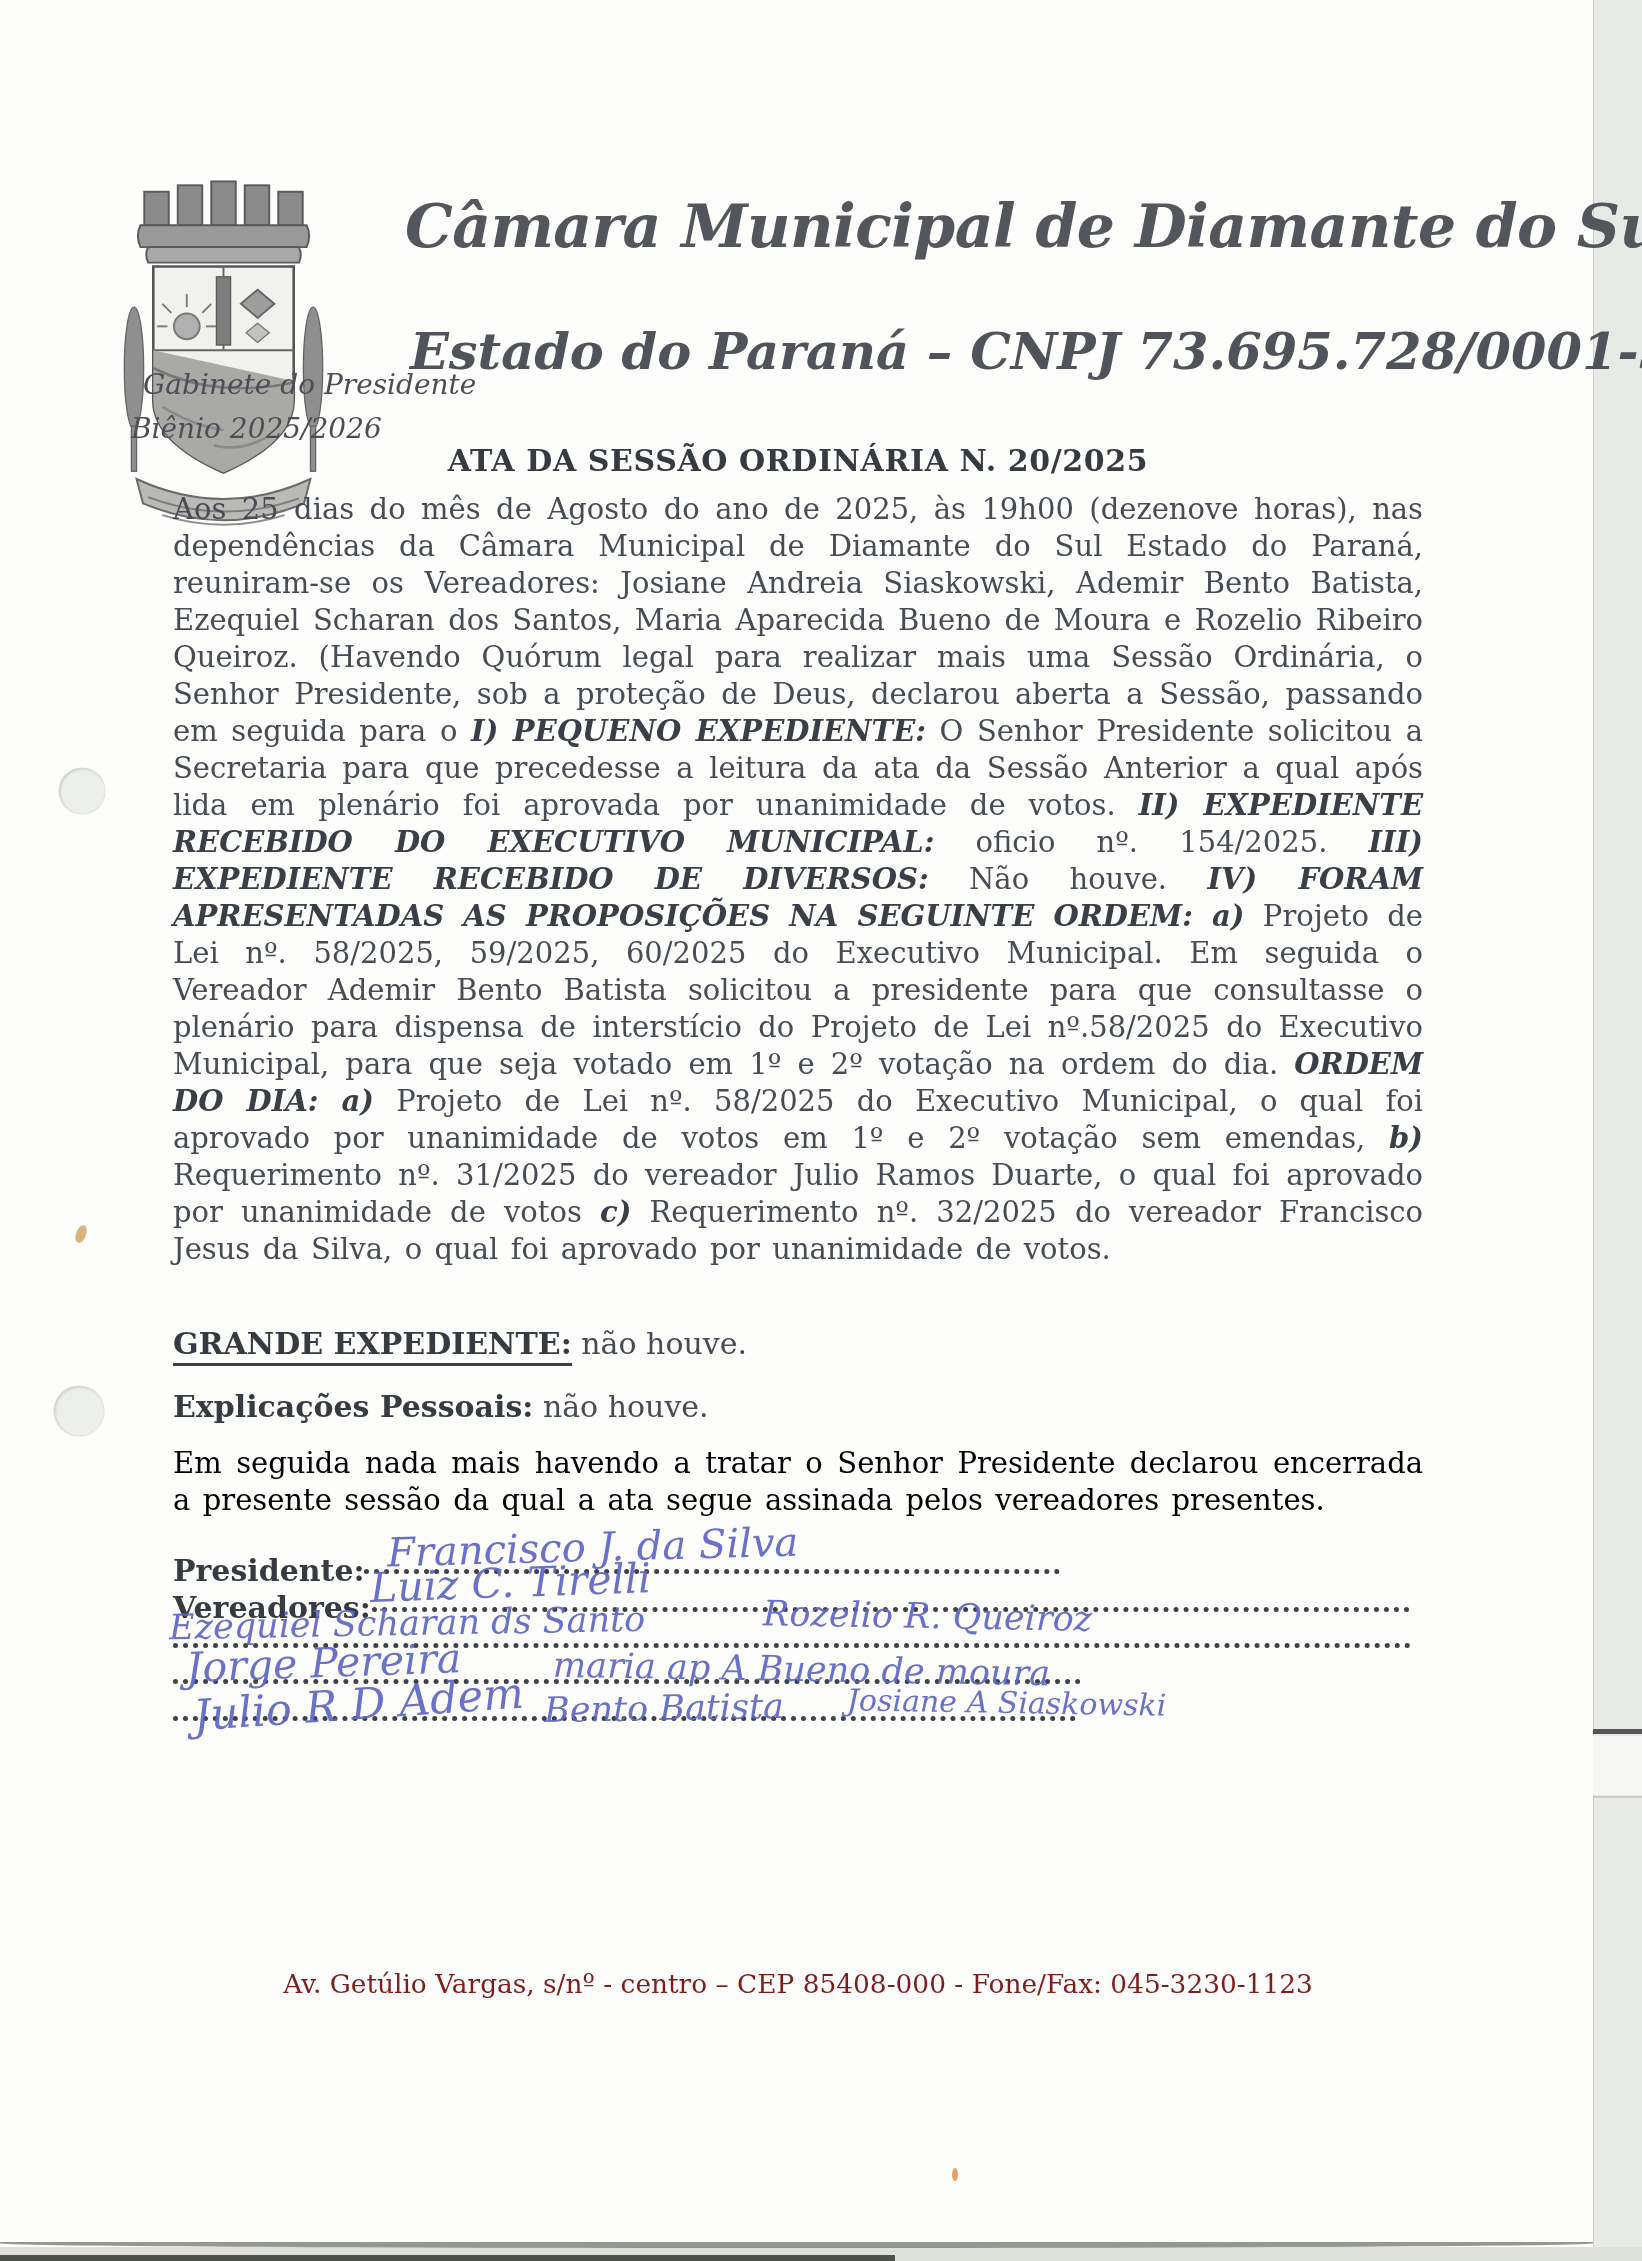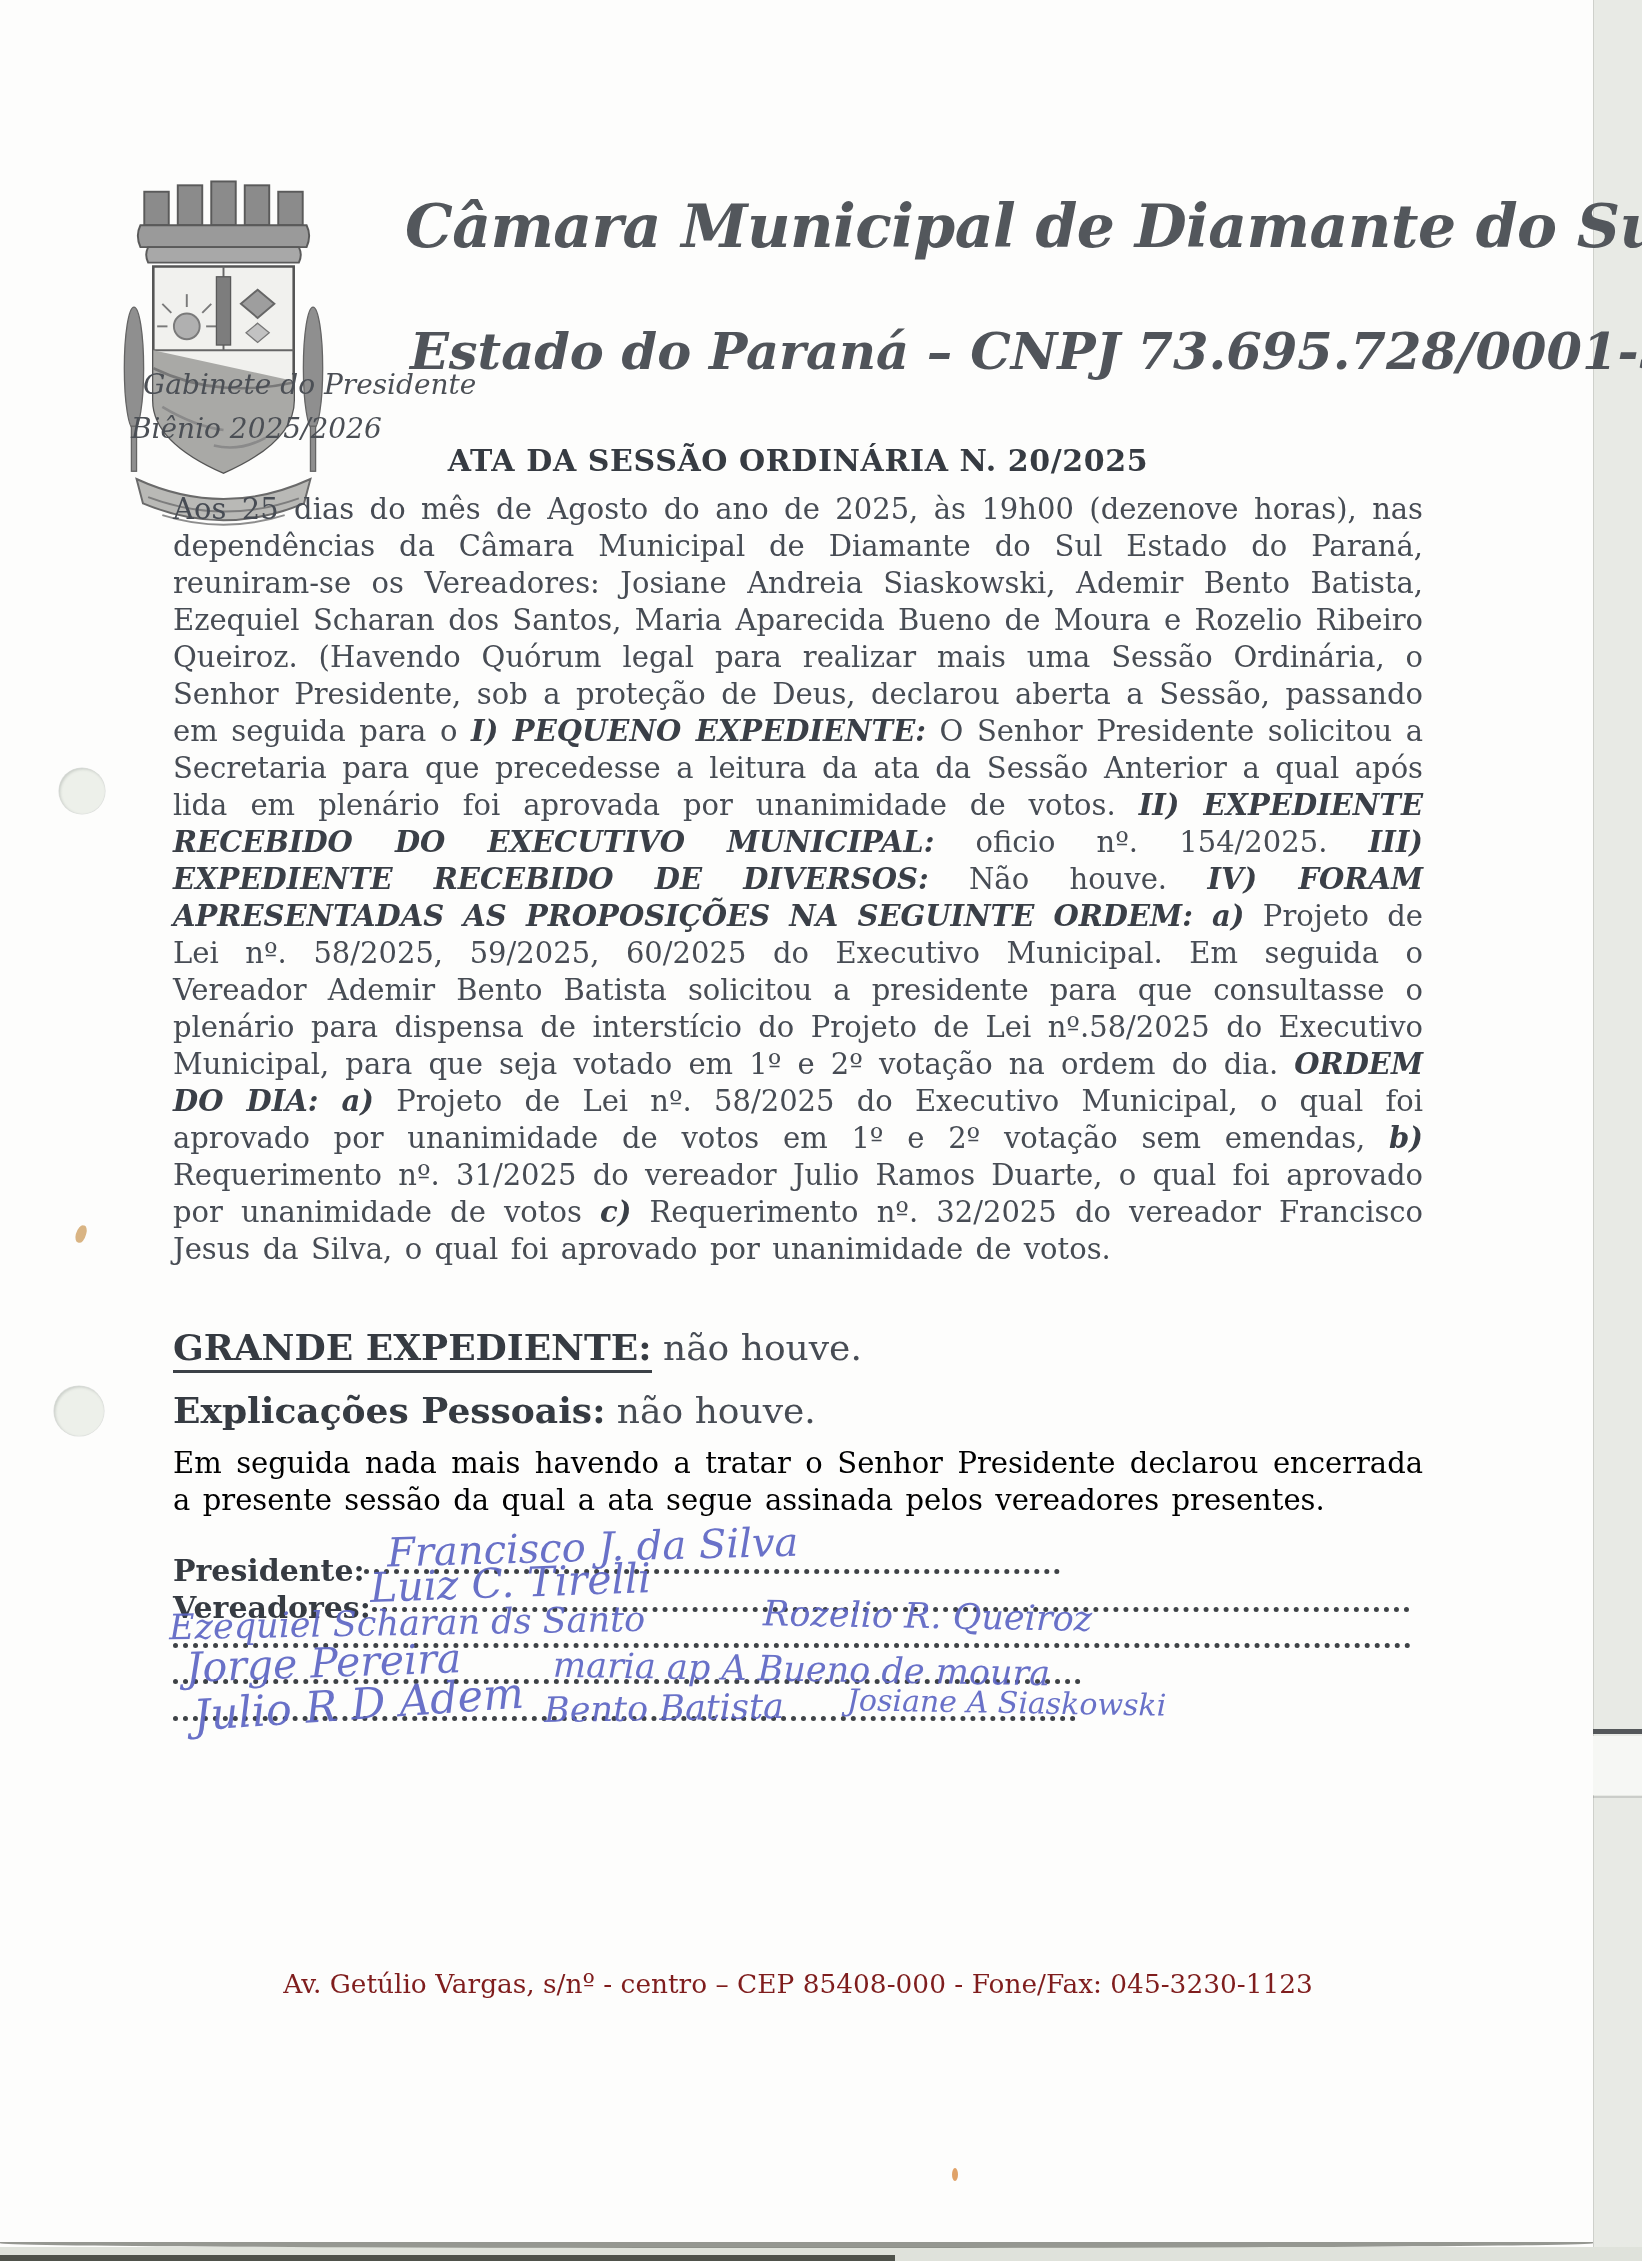--- a/index.html
+++ b/index.html
@@ -97,21 +97,21 @@
   }
   .minutes-par {
     position:absolute; left:173px; top:491px; width:1250px;
     font-size:29px; line-height:37px;
     text-align:justify; color:#474c54;
     word-spacing:3.2px;
   }
   .minutes-par .b, .bold { font-weight:bold; color:#3a3f47;font-style:italic; }
   .section-line {
     position:absolute; left:173px;
-    font-size:36px; color:#474c54; white-space:nowrap;
+    font-size:30px; color:#474c54; white-space:nowrap;
   }
   .grande-line { top:1326px; }
   .expl-line   { top:1389px; }
   .label-b { font-weight:bold; color:#363b42; }
   .label-u { border-bottom:3.9px solid #3c4147; padding-bottom:1.9px; }
   .closing-par {
     position:absolute; left:173px; top:1445px; width:1250px;
     font-size:29px; line-height:37px;
     text-align:justify; color:#000000; word-spacing:3.2px;
   }

